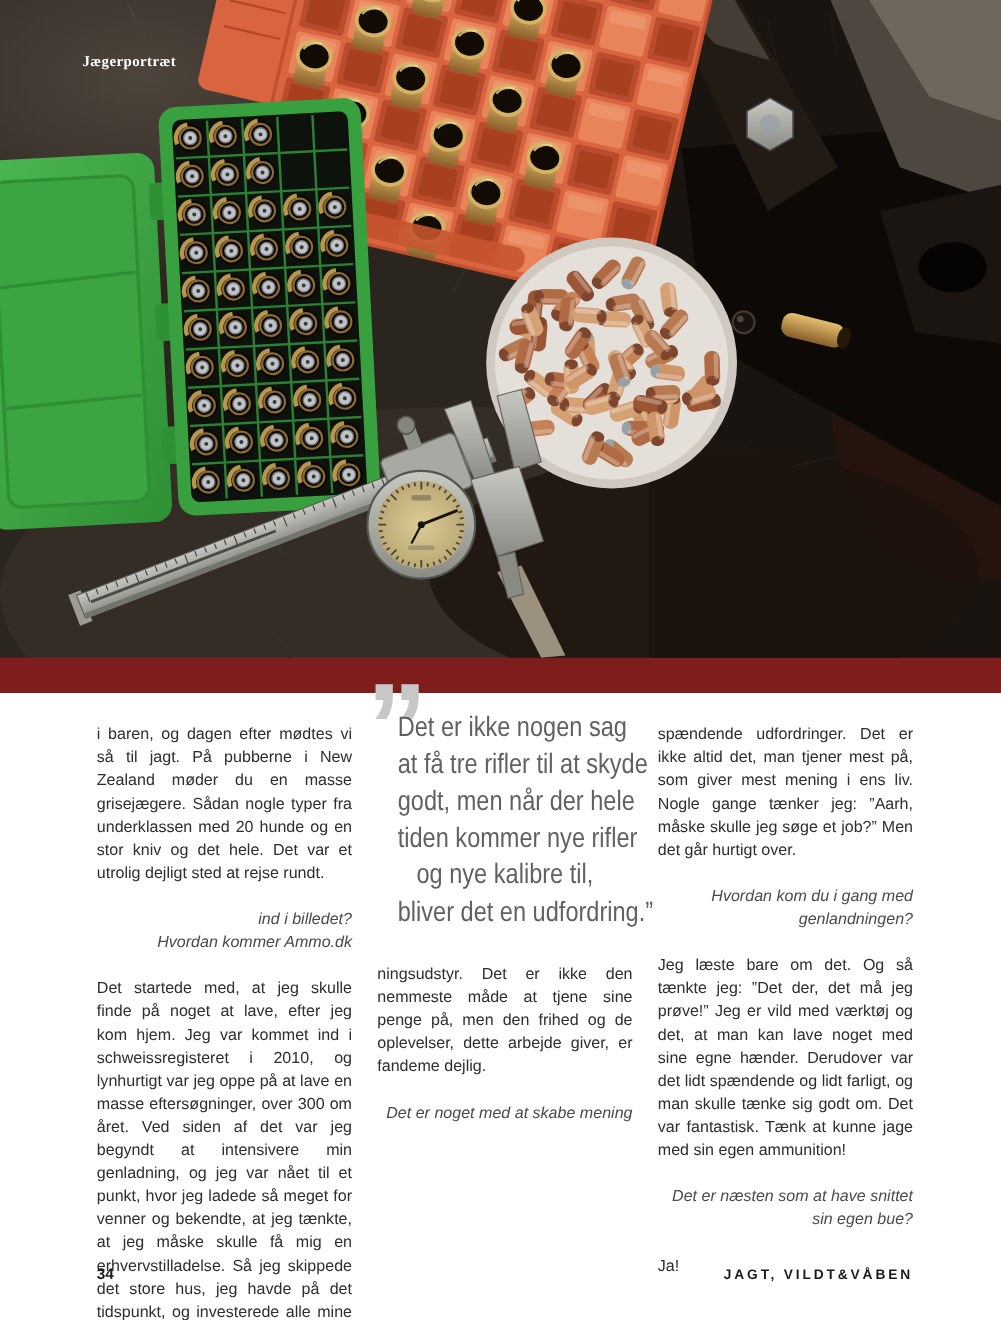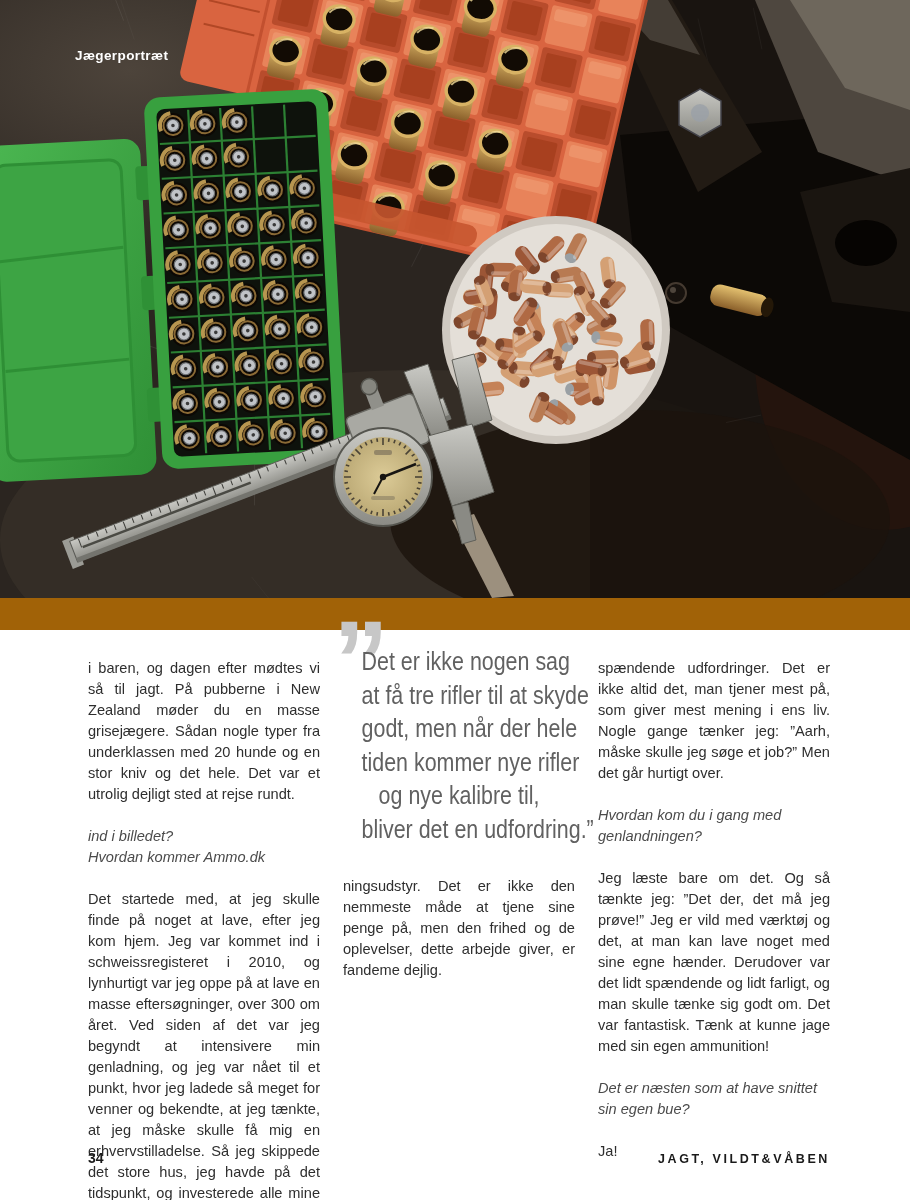--- a/index.html
+++ b/index.html
@@ -1,32 +1,32 @@
 <!DOCTYPE html>
 <html><head>
 <meta charset="utf-8">
 <style>
   html,body{margin:0;padding:0;}
   body{
     width:910px;height:1200px;position:relative;background:#ffffff;
     font-family:"Liberation Sans", sans-serif;overflow:hidden;
   }
   
-  .photo{position:relative;width:910px;height:630px;background:#a16207;}
+  .photo{position:relative;width:910px;height:630px;background:#7f1d1d;font-family:Liberation Serif, serif;}
   .photo svg{display:block;}
   .kicker{
     position:absolute;left:75px;top:48px;color:#ffffff;font-weight:bold;
     font-size:13.5px;letter-spacing:.4px;z-index:5;
   }
   
   .content{position:absolute;left:88px;top:645px;width:742px;display:flex;gap:23px;}
   .col{width:232px;font-size:14.6px;line-height:21px;color:#2e2e2e;text-align:justify;}
   .col.pad-top{padding-top:13px;}
   .para{margin:0 0 21px 0;}
-  .question{font-style:italic;color:#4a4a4a;margin:4px 0 21px 0;text-align:left;line-height:21px;}
+  .question{font-style:italic;color:#4a4a4a;margin:4px 0 21px 0;text-align:right;line-height:21px;}
   
   .pullquote{position:relative;height:205px;margin-bottom:26px;text-align:center;color:#616161;}
   .pq-mark{
     position:absolute;left:-10px;top:-40px;font-size:112px;line-height:1;
     color:#c7c7c7;font-weight:bold;z-index:0;user-select:none;
   }
   .pq-inner{
     position:relative;z-index:1;transform:scaleX(.84);transform-origin:50% 0;
     font-size:25.5px;line-height:33.5px;font-weight:400;letter-spacing:0;
   }
@@ -996,20 +996,21 @@
         <div class="pq-line">Det er ikke nogen sag</div>
         <div class="pq-line">at få tre rifler til at skyde</div>
         <div class="pq-line">godt, men når der hele</div>
         <div class="pq-line">tiden kommer nye rifler</div>
         <div class="pq-line">og nye kalibre til,</div>
         <div class="pq-line">bliver det en udfordring.”</div>
       </div>
     </div>
     <p class="para">ningsudstyr. Det er ikke den nemmeste måde at tjene sine penge på, men den frihed og de oplevelser, dette arbejde giver, er fandeme dejlig.</p>
     <div class="question">
+      <div>Det er noget med at skabe mening</div>
     </div>
   </div>
 
   <div class="col pad-top">
     <p class="para">spændende udfordringer. Det er ikke altid det, man tjener mest på, som giver mest mening i ens liv. Nogle gange tænker jeg: ”Aarh, måske skulle jeg søge et job?” Men det går hurtigt over.</p>
     <div class="question">
       <div>Hvordan kom du i gang med</div>
       <div>genlandningen?</div>
     </div>
     <p class="para">Jeg læste bare om det. Og så tænkte jeg: ”Det der, det må jeg prøve!” Jeg er vild med værktøj og det, at man kan lave noget med sine egne hænder. Derudover var det lidt spændende og lidt farligt, og man skulle tænke sig godt om. Det var fantastisk. Tænk at kunne jage med sin egen ammunition!</p>

